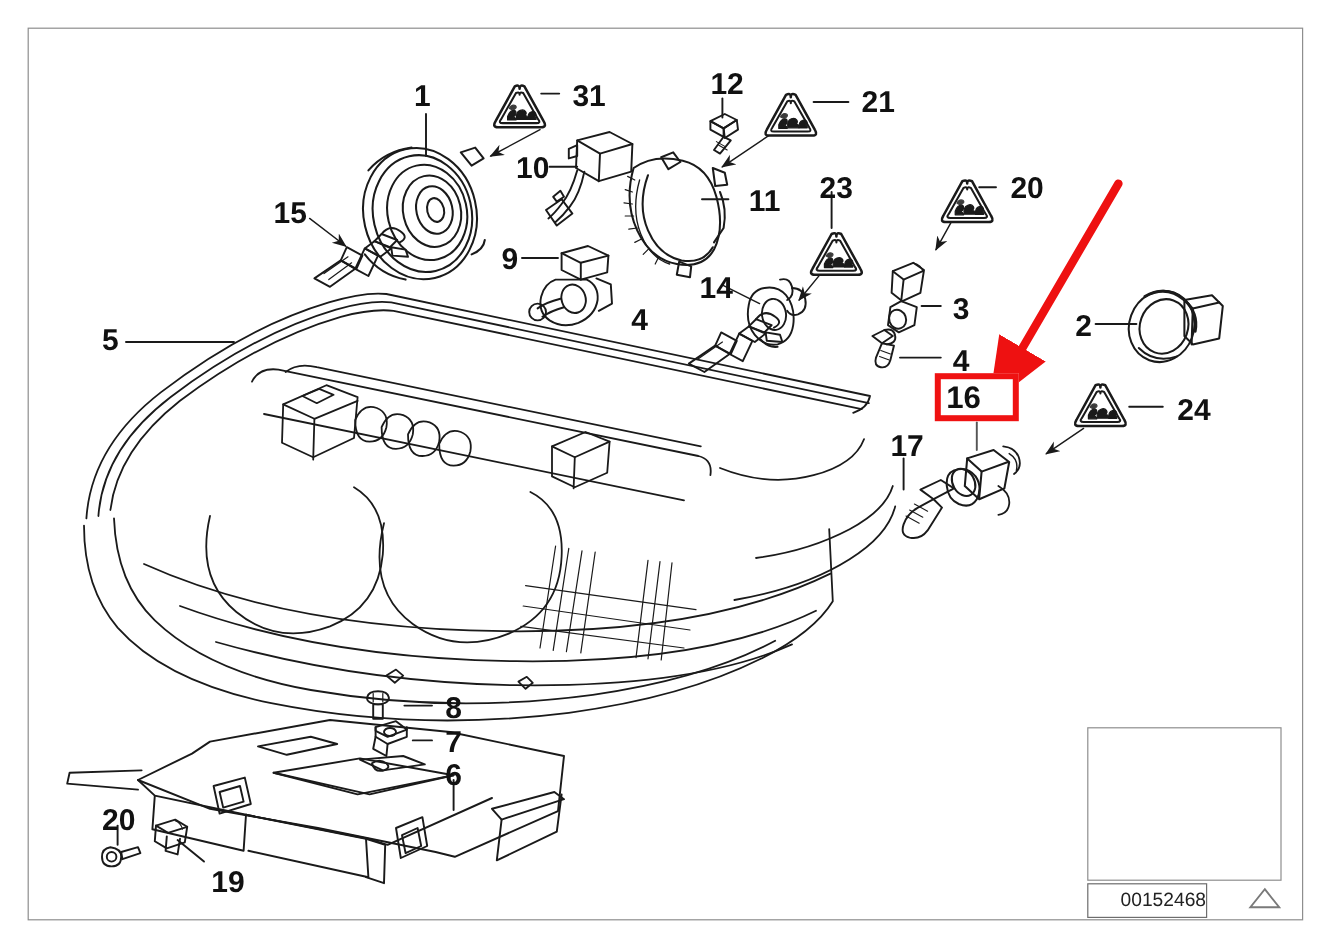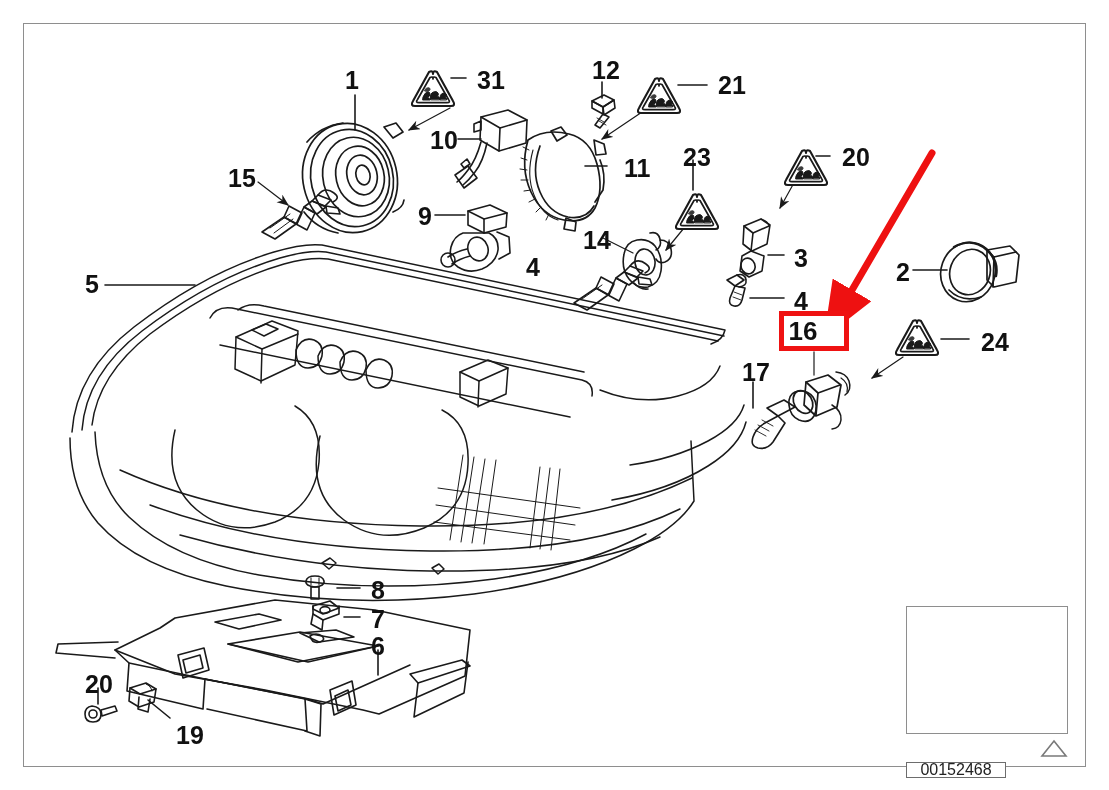--- a/index.html
+++ b/index.html
@@ -5,21 +5,21 @@
 <style>
   html,body{margin:0;padding:0;background:#ffffff;}
   body{width:1109px;height:790px;font-family:"Liberation Sans",sans-serif;overflow:hidden;}
   #stage{position:relative;width:1109px;height:790px;background:#fff;}
   #frame{position:absolute;left:23px;top:23px;width:1063px;height:744px;border:1.5px solid #8e8e8e;box-sizing:border-box;}
   svg#art{position:absolute;left:0;top:0;width:1109px;height:790px;}
   .num{position:absolute;font-family:"Liberation Sans",sans-serif;font-weight:bold;font-size:25px;color:#111;line-height:1;white-space:nowrap;}
   #hl-box{position:absolute;left:779px;top:311px;width:70px;height:40px;border:5px solid #ef1212;box-sizing:border-box;background:#fff;}
   #hl-num{position:absolute;left:779px;top:311px;width:48px;height:40px;display:flex;align-items:center;justify-content:center;font-weight:bold;font-size:26px;color:#111;}
   #thumbbox{position:absolute;left:906px;top:606px;width:162px;height:128px;border:1.4px solid #8e8e8e;box-sizing:border-box;background:#fff;}
-  #pnbox{position:absolute;left:906px;top:736px;width:100px;height:16px;border:1.4px solid #6d6d6d;box-sizing:border-box;background:#fff;display:flex;align-items:center;justify-content:center;margin-top:26px;}
+  #pnbox{position:absolute;left:906px;top:736px;width:100px;height:29px;border:1.4px solid #6d6d6d;box-sizing:border-box;background:#fff;display:flex;align-items:center;justify-content:flex-end;}
   #pnbox span{font-family:"Liberation Sans",sans-serif;font-size:16px;color:#222;letter-spacing:0px;}
   #warn-tri{position:absolute;left:1040px;top:738px;width:28px;height:20px;}
 </style>
 </head>
 <body>
 
 <div id="stage">
 
   <div id="frame"></div>
 

